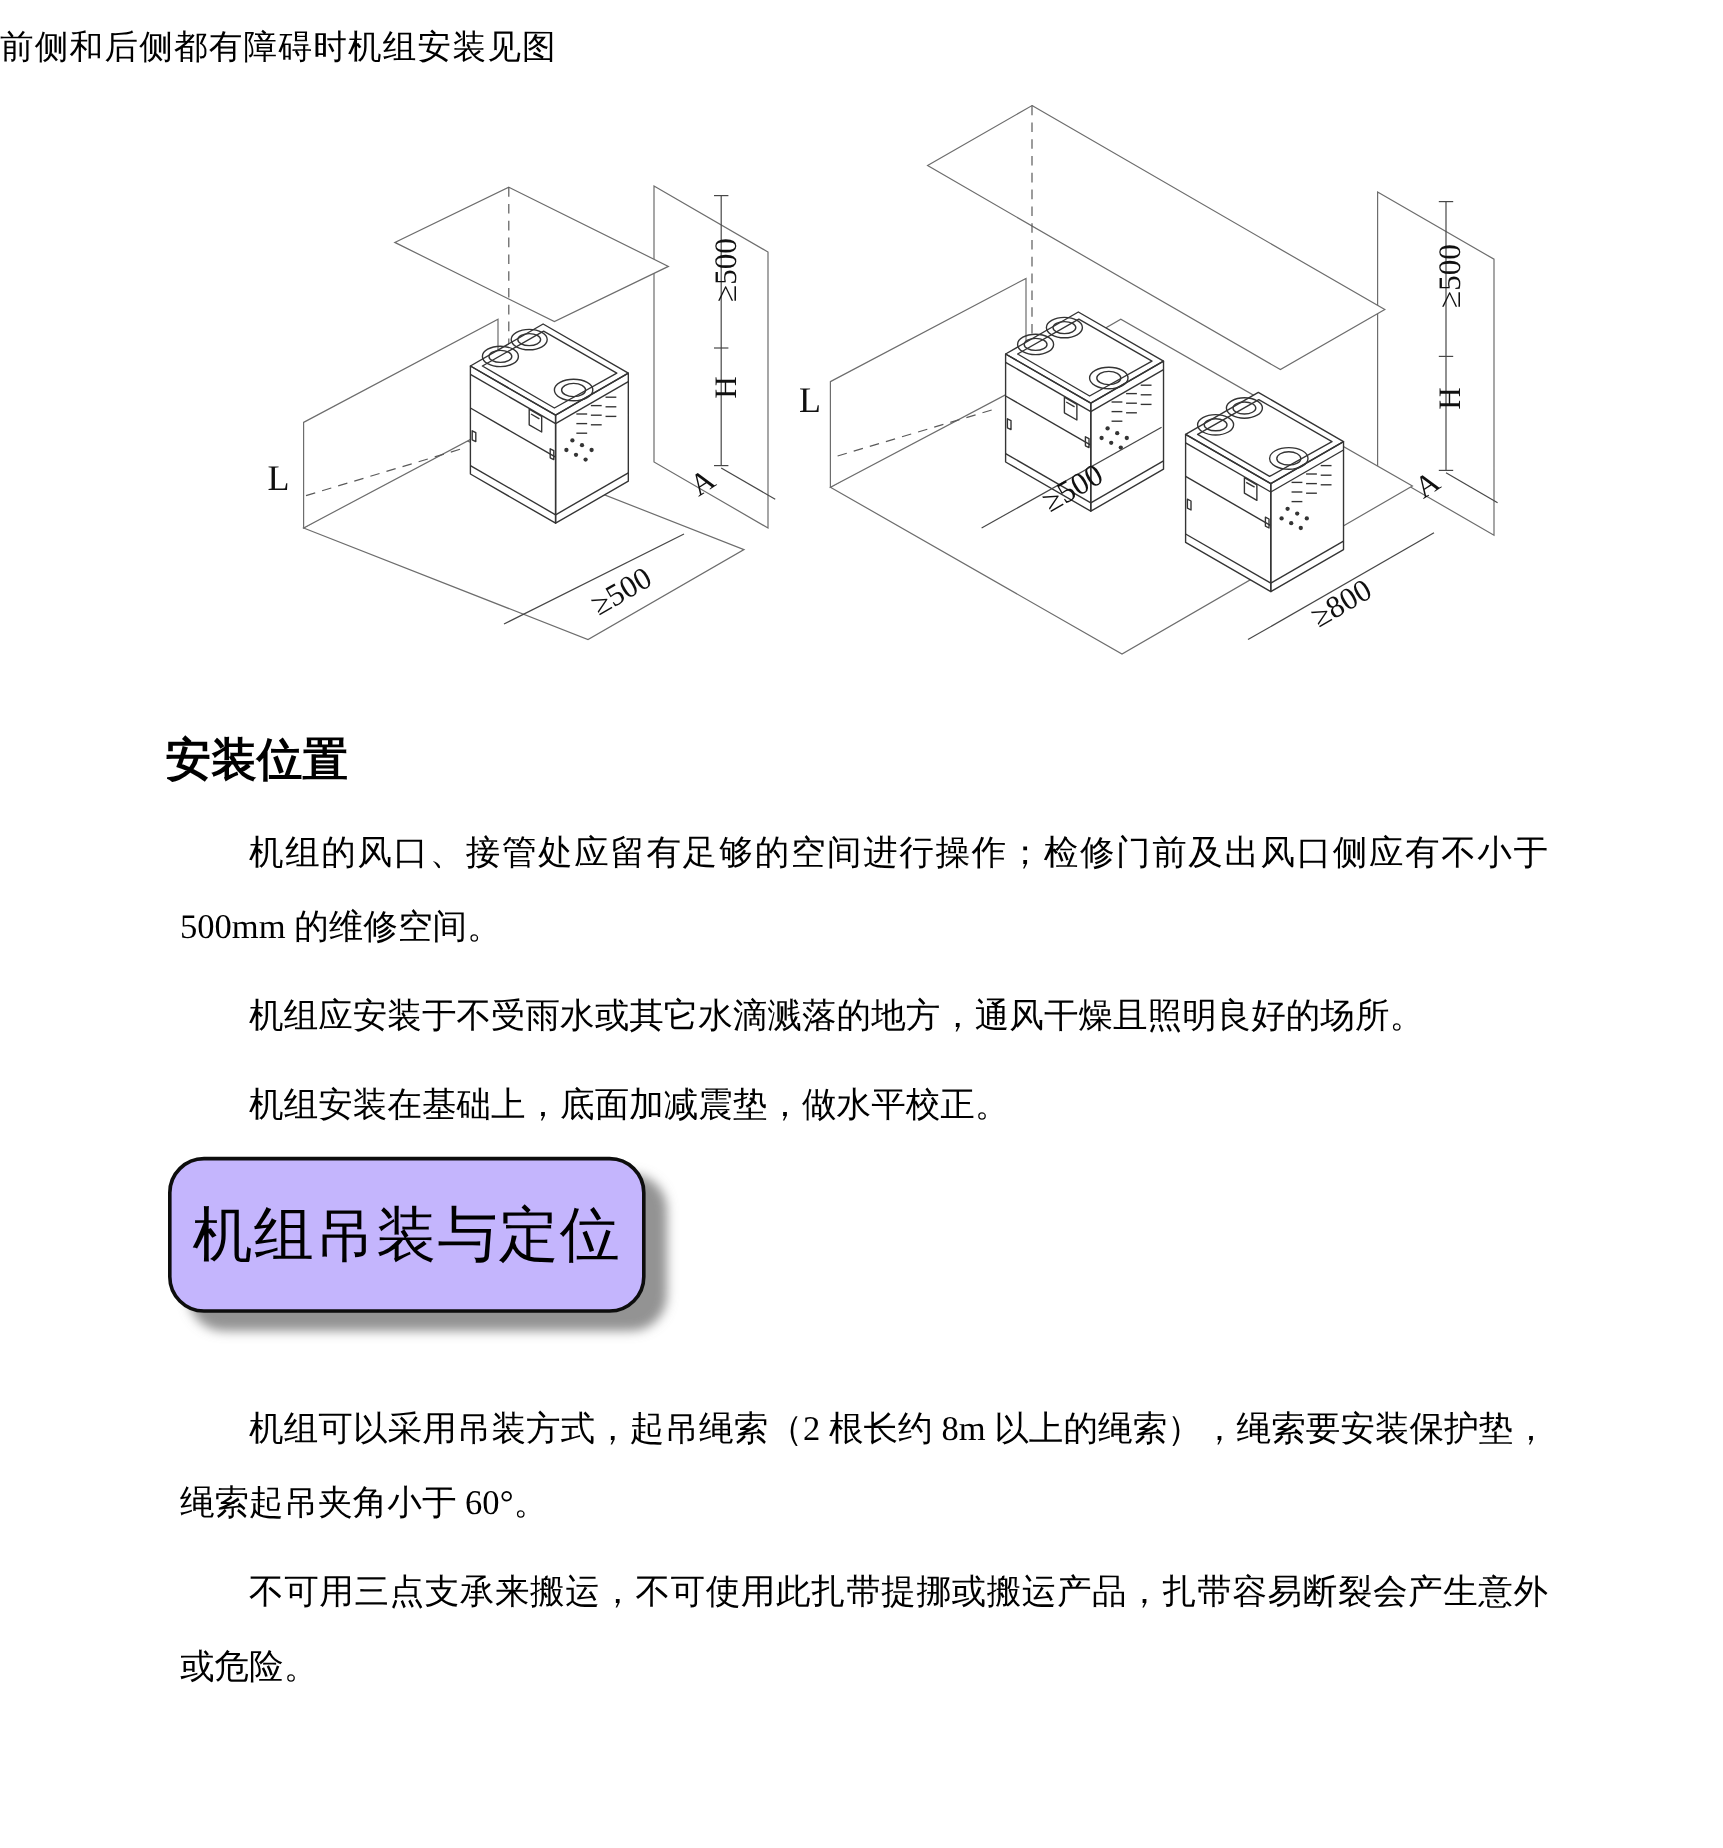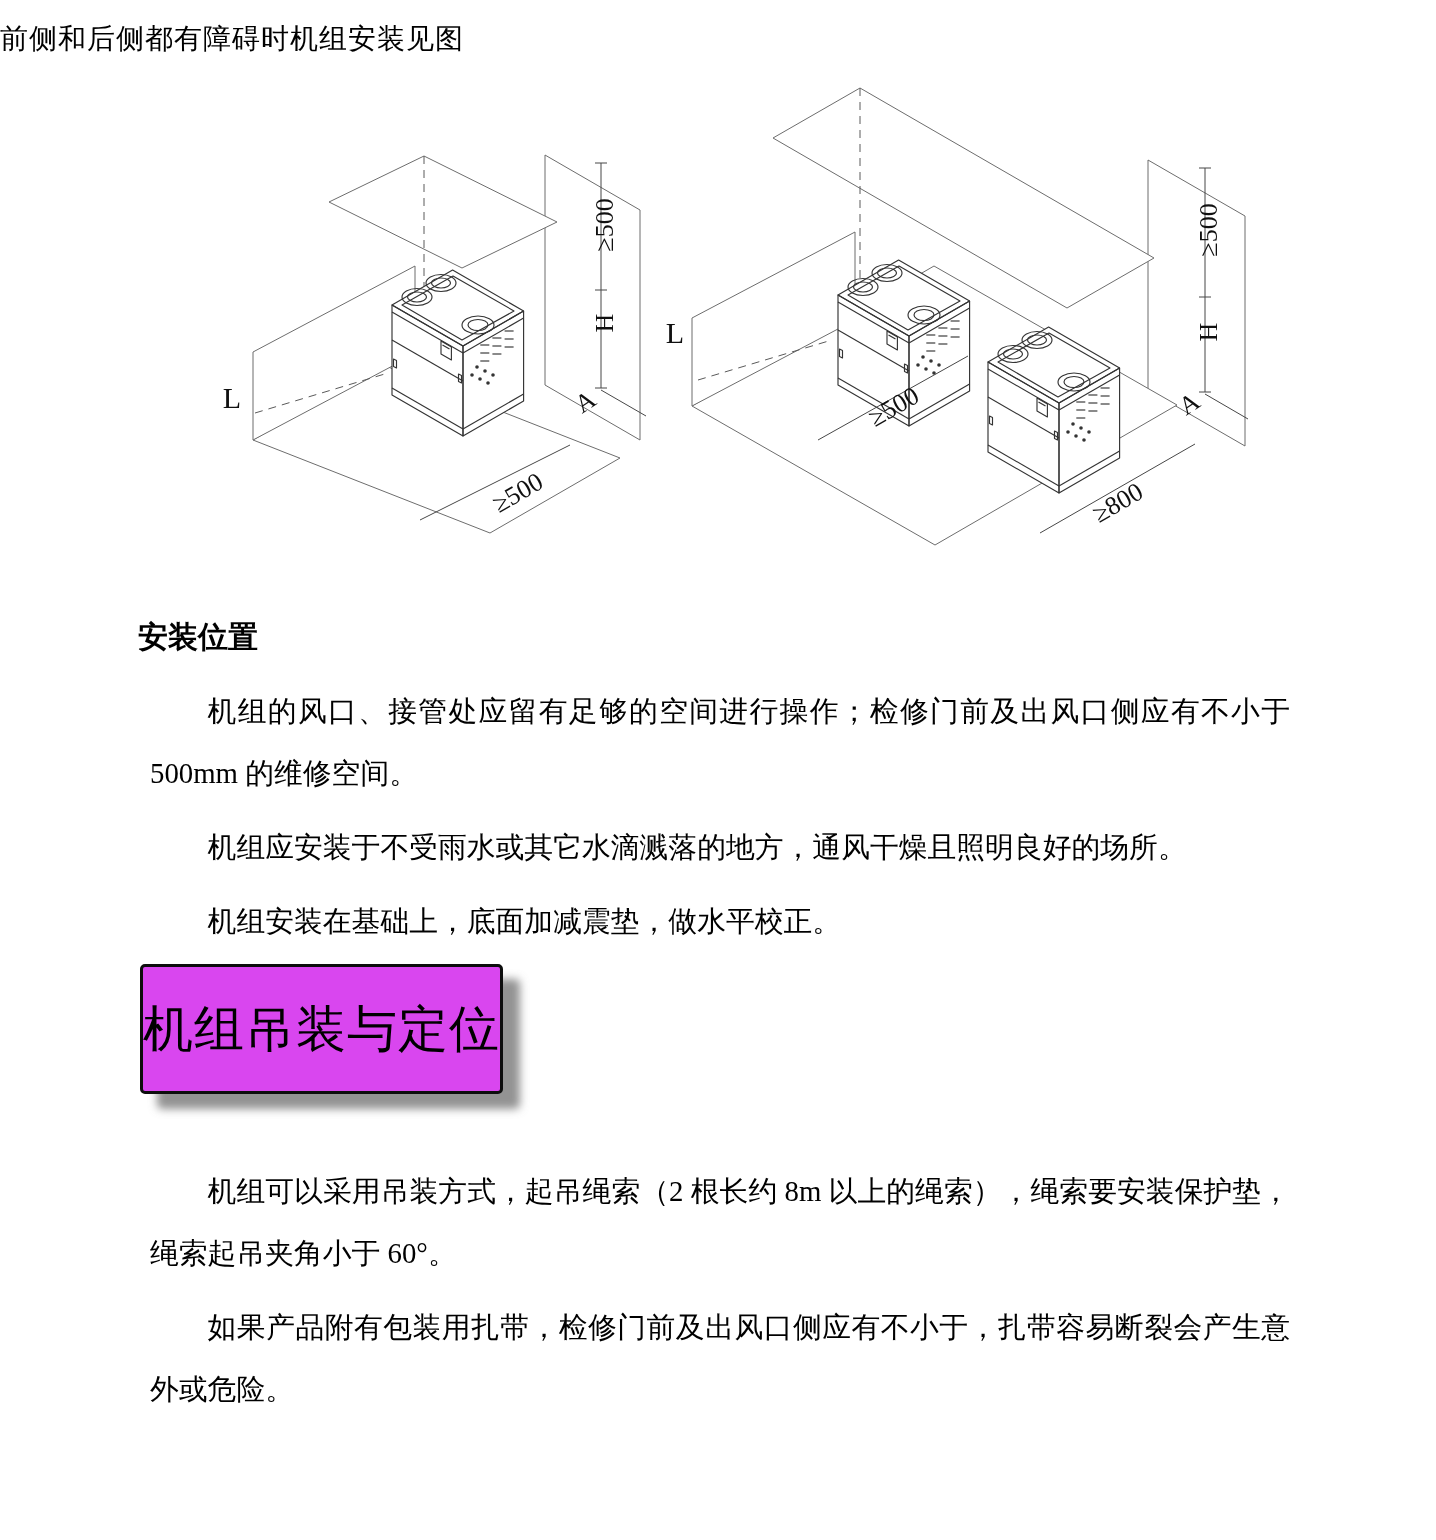--- a/index.html
+++ b/index.html
@@ -19,25 +19,25 @@
   .dim{fill:none;stroke:#474747;stroke-width:1;}
   .dim-label{font-family:"Liberation Serif","DejaVu Serif",serif;font-size:26px;fill:#101010;}
   .dim-label-big{font-family:"Liberation Serif","DejaVu Serif",serif;font-size:30px;fill:#101010;}
   .unit-line{fill:none;stroke:#343434;stroke-width:1.15;stroke-linejoin:round;}
   .unit-fill{fill:#ffffff;stroke:none;}
   .unit-dot{fill:#343434;stroke:none;}
   .textflow{
     position:absolute;left:138px;top:606px;width:1164px;
     font-size:28.8px;line-height:62px;text-align:justify;text-justify:inter-ideograph;
   }
-  .sec-heading{font-size:30px;font-weight:bold;margin:0;line-height:62px;}
+  .sec-heading{font-size:38px;font-weight:bold;margin:0;line-height:62px;font-family:Liberation Mono, monospace;}
   p.body-par{margin:12px;text-indent:2em;}
   .banner{
-    box-sizing:border-box;width:363px;height:130px;margin:9px 0 66px 2px;
-    border:3.5px solid #0d0d0d;border-radius:5px;background:#d946ef;
+    box-sizing:border-box;width:398px;height:130px;margin:9px 0 66px 2px;
+    border:3.5px solid #0d0d0d;border-radius:30px;background:#c4b5fd;
     box-shadow:17px 15px 9px rgba(105,105,105,0.72);
     display:flex;align-items:center;justify-content:center;
     font-size:50px;letter-spacing:1px;line-height:1;text-indent:0;
   }
 </style>
 </head>
 <body>
 
 <div class="doc-title">前侧和后侧都有障碍时机组安装见图</div>
 
@@ -137,14 +137,14 @@
 
 <div class="textflow">
   <h2 class="sec-heading">安装位置</h2>
   <p class="body-par">机组的风口、接管处应留有足够的空间进行操作；检修门前及出风口侧应有不小于 500mm 的维修空间。</p>
   <p class="body-par">机组应安装于不受雨水或其它水滴溅落的地方，通风干燥且照明良好的场所。</p>
   <p class="body-par">机组安装在基础上，底面加减震垫，做水平校正。</p>
 
   <div class="banner">机组吊装与定位</div>
 
   <p class="body-par">机组可以采用吊装方式，起吊绳索（2 根长约 8m 以上的绳索），绳索要安装保护垫，绳索起吊夹角小于 60°。</p>
-  <p class="body-par">如果产品附有包装用扎带，检修门前及出风口侧应有不小于，扎带容易断裂会产生意外或危险。</p>
+  <p class="body-par">不可用三点支承来搬运，不可使用此扎带提挪或搬运产品，扎带容易断裂会产生意外或危险。</p>
 </div>
 
 </body></html>

